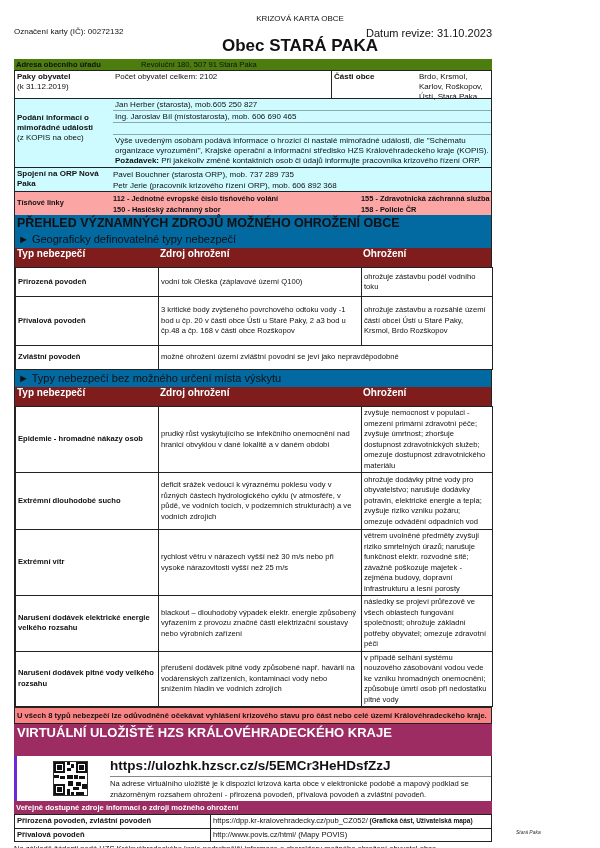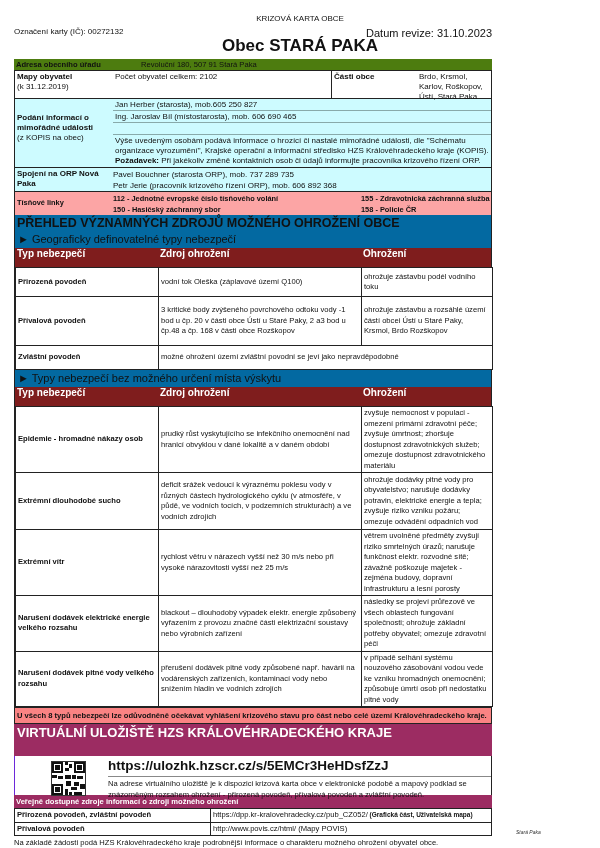--- a/index.html
+++ b/index.html
@@ -41,21 +41,21 @@
     .thead div { padding-left: 2px; }
     .cA { width: 143px; }
     .cB { width: 203px; }
     .cC { flex: 1; }
     table { border-collapse: collapse; width: 478px; table-layout: fixed; background: #fff; }
     td { border: 1px solid #222; padding: 1px 2px; vertical-align: middle; font-size: 7.6px; line-height: 10.5px; }
     td.tb { font-weight: bold; }
     .note { background: #fa8383; font-weight: bold; font-size: 7.6px; padding: 2px 2px; line-height: 11px; border: 1px solid #222; border-top: none; }
     .purple { background: #9c2c62; color: #fff; }
     .v-title { font-size: 13px; font-weight: bold; height: 32px; line-height: 17px; padding-left: 3px; }
-    .vbox { display: flex; height: 39px; background: #fff; border-left: 1px solid #6d28d9; border-right: 1px solid #222; }
+    .vbox { display: flex; height: 45px; background: #fff; border-left: 3px solid #6d28d9; border-right: 1px solid #222; }
     .qr { width: 35px; height: 35px; margin: 5px 0 0 36px; border: 1px solid #333; position: relative; background: #fff; }
     .vtext { margin-left: 22px; flex: 1; }
     .url-big { font-size: 13.5px; font-weight: bold; height: 20px; line-height: 20px; }
     .vdesc { font-size: 7.6px; line-height: 11px; border-top: 1px solid #888; padding-top: 1px; }
     .p-head { font-weight: bold; font-size: 7.6px; height: 13px; line-height: 13px; padding-left: 2px; }
     .src td { height: 13px; }
     .footnote { font-size: 7.6px; margin-top: 2px; }
     .sig { position: absolute; top: 829px; left: 516px; font-size: 5px; font-style: italic; color: #333; }
   </style>
 </head>
@@ -68,21 +68,21 @@
 
 <div class="sheet">
   <div class="row addr">
     <div class="lbl">Adresa obecního  úřadu</div>
     <div class="val">Revoluční 180,  507 91 Stará Paka</div>
   </div>
 
   <div class="box">
     <div class="row stav">
       <div class="c1">
-        <div>Mapy obyvatel</div>
+        <div>Paky obyvatel</div>
         <span>(k 31.12.2019)</span>
       </div>
       <div class="c2">Počet obyvatel celkem: 2102</div>
       <div class="c3">Části obce</div>
       <div class="c4">Brdo, Krsmol, Karlov, Roškopov, Ústí, Stará Paka</div>
     </div>
 
     <div class="row podani cyan">
       <div class="c1">
         <div>Podání informací o mimořádné události</div>

